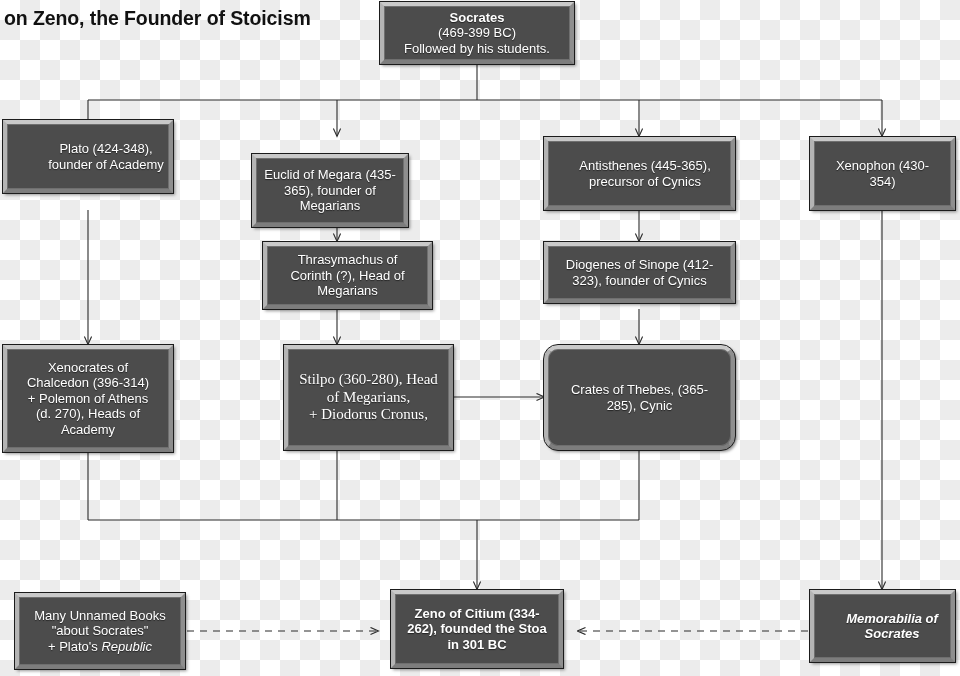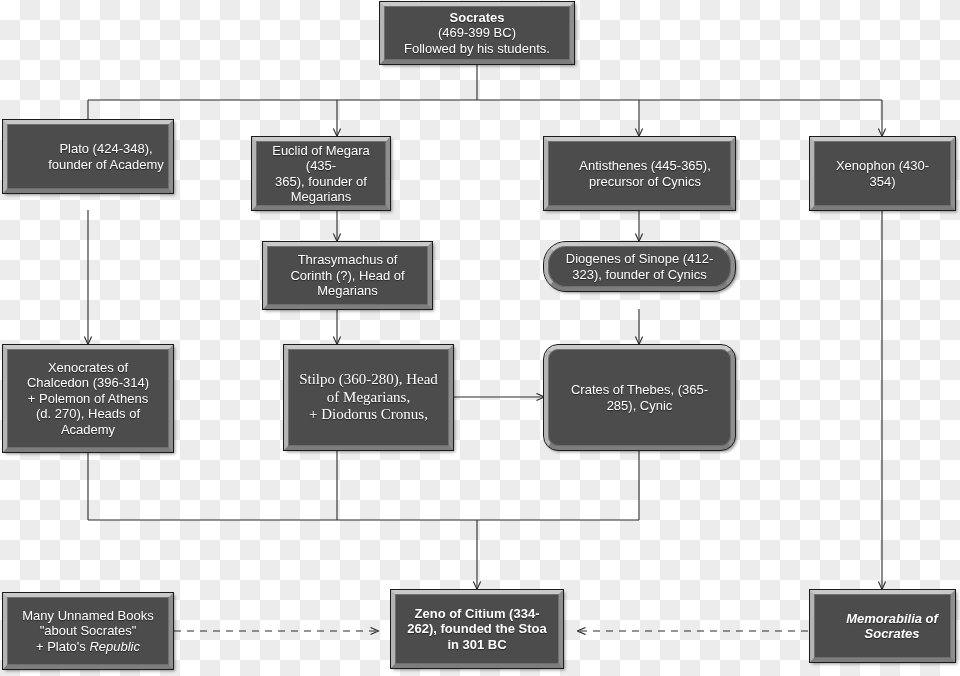--- a/index.html
+++ b/index.html
@@ -119,38 +119,39 @@
       <path d="M639,450 L639,520"></path>
       <path d="M88,520 L639,520"></path>
       <path d="M477,520 L477,589" marker-end="url(#arw)"></path>
 
       <path d="M174,631 L378,631" stroke-dasharray="7,6" marker-end="url(#arw)"></path>
       <path d="M808,631 L578,631" stroke-dasharray="7,6" marker-end="url(#arw)"></path>
     </g>
   </svg>
 
   <div class="title">
+    <div>on Zeno, the Founder of Stoicism</div>
   </div>
 
   <div class="node bold-head" style="left:380px; top:2px; width:194px; height:62px;">
     <div class="txt">
       <div class="hd">Socrates</div>
       <div>(469-399 BC)</div>
       <div>Followed by his students.</div>
     </div>
   </div>
 
   <div class="node" style="left:3px; top:120px; width:170px; height:73px;padding-left:41px;">
     <div class="txt">
       <div>Plato (424-348),</div>
       <div>founder of Academy</div>
     </div>
   </div>
 
-  <div class="node" style="left:252px; top:137px; width:138px; height:73px;">
+  <div class="node" style="left:252px; top:154px; width:156px; height:73px;">
     <div class="txt">
       <div>Euclid of Megara (435-</div>
       <div>365), founder of</div>
       <div>Megarians</div>
     </div>
   </div>
 
   <div class="node" style="left:544px; top:137px; width:191px; height:73px;padding-left:16px;">
     <div class="txt">
       <div>Antisthenes (445-365),</div>
@@ -166,21 +167,21 @@
   </div>
 
   <div class="node" style="left:252px; top:242px; width:169px; height:67px;margin-left:11px;">
     <div class="txt">
       <div>Thrasymachus of</div>
       <div>Corinth (?), Head of</div>
       <div>Megarians</div>
     </div>
   </div>
 
-  <div class="node" style="left:544px; top:242px; width:191px; height:49px;border-radius:22px;">
+  <div class="node" style="left:544px; top:242px; width:191px; height:61px;">
     <div class="txt">
       <div>Diogenes of Sinope (412-</div>
       <div>323), founder of Cynics</div>
     </div>
   </div>
 
   <div class="node" style="left:3px; top:345px; width:170px; height:107px;">
     <div class="txt">
       <div>Xenocrates of</div>
       <div>Chalcedon (396-314)</div>
@@ -198,21 +199,21 @@
     </div>
   </div>
 
   <div class="node" style="left:544px; top:345px; width:191px; height:105px;border-radius:14px;">
     <div class="txt">
       <div>Crates of Thebes, (365-</div>
       <div>285), Cynic</div>
     </div>
   </div>
 
-  <div class="node" style="left:3px; top:593px; width:170px; height:76px;">
+  <div class="node" style="left:15px; top:593px; width:170px; height:76px;">
     <div class="txt">
       <div>Many Unnamed Books</div>
       <div>"about Socrates"</div>
       <div>
         <span>+ Plato's </span><span class="em">Republic</span>
       </div>
     </div>
   </div>
 
   <div class="node all-bold" style="left:391px; top:590px; width:172px; height:78px;">

